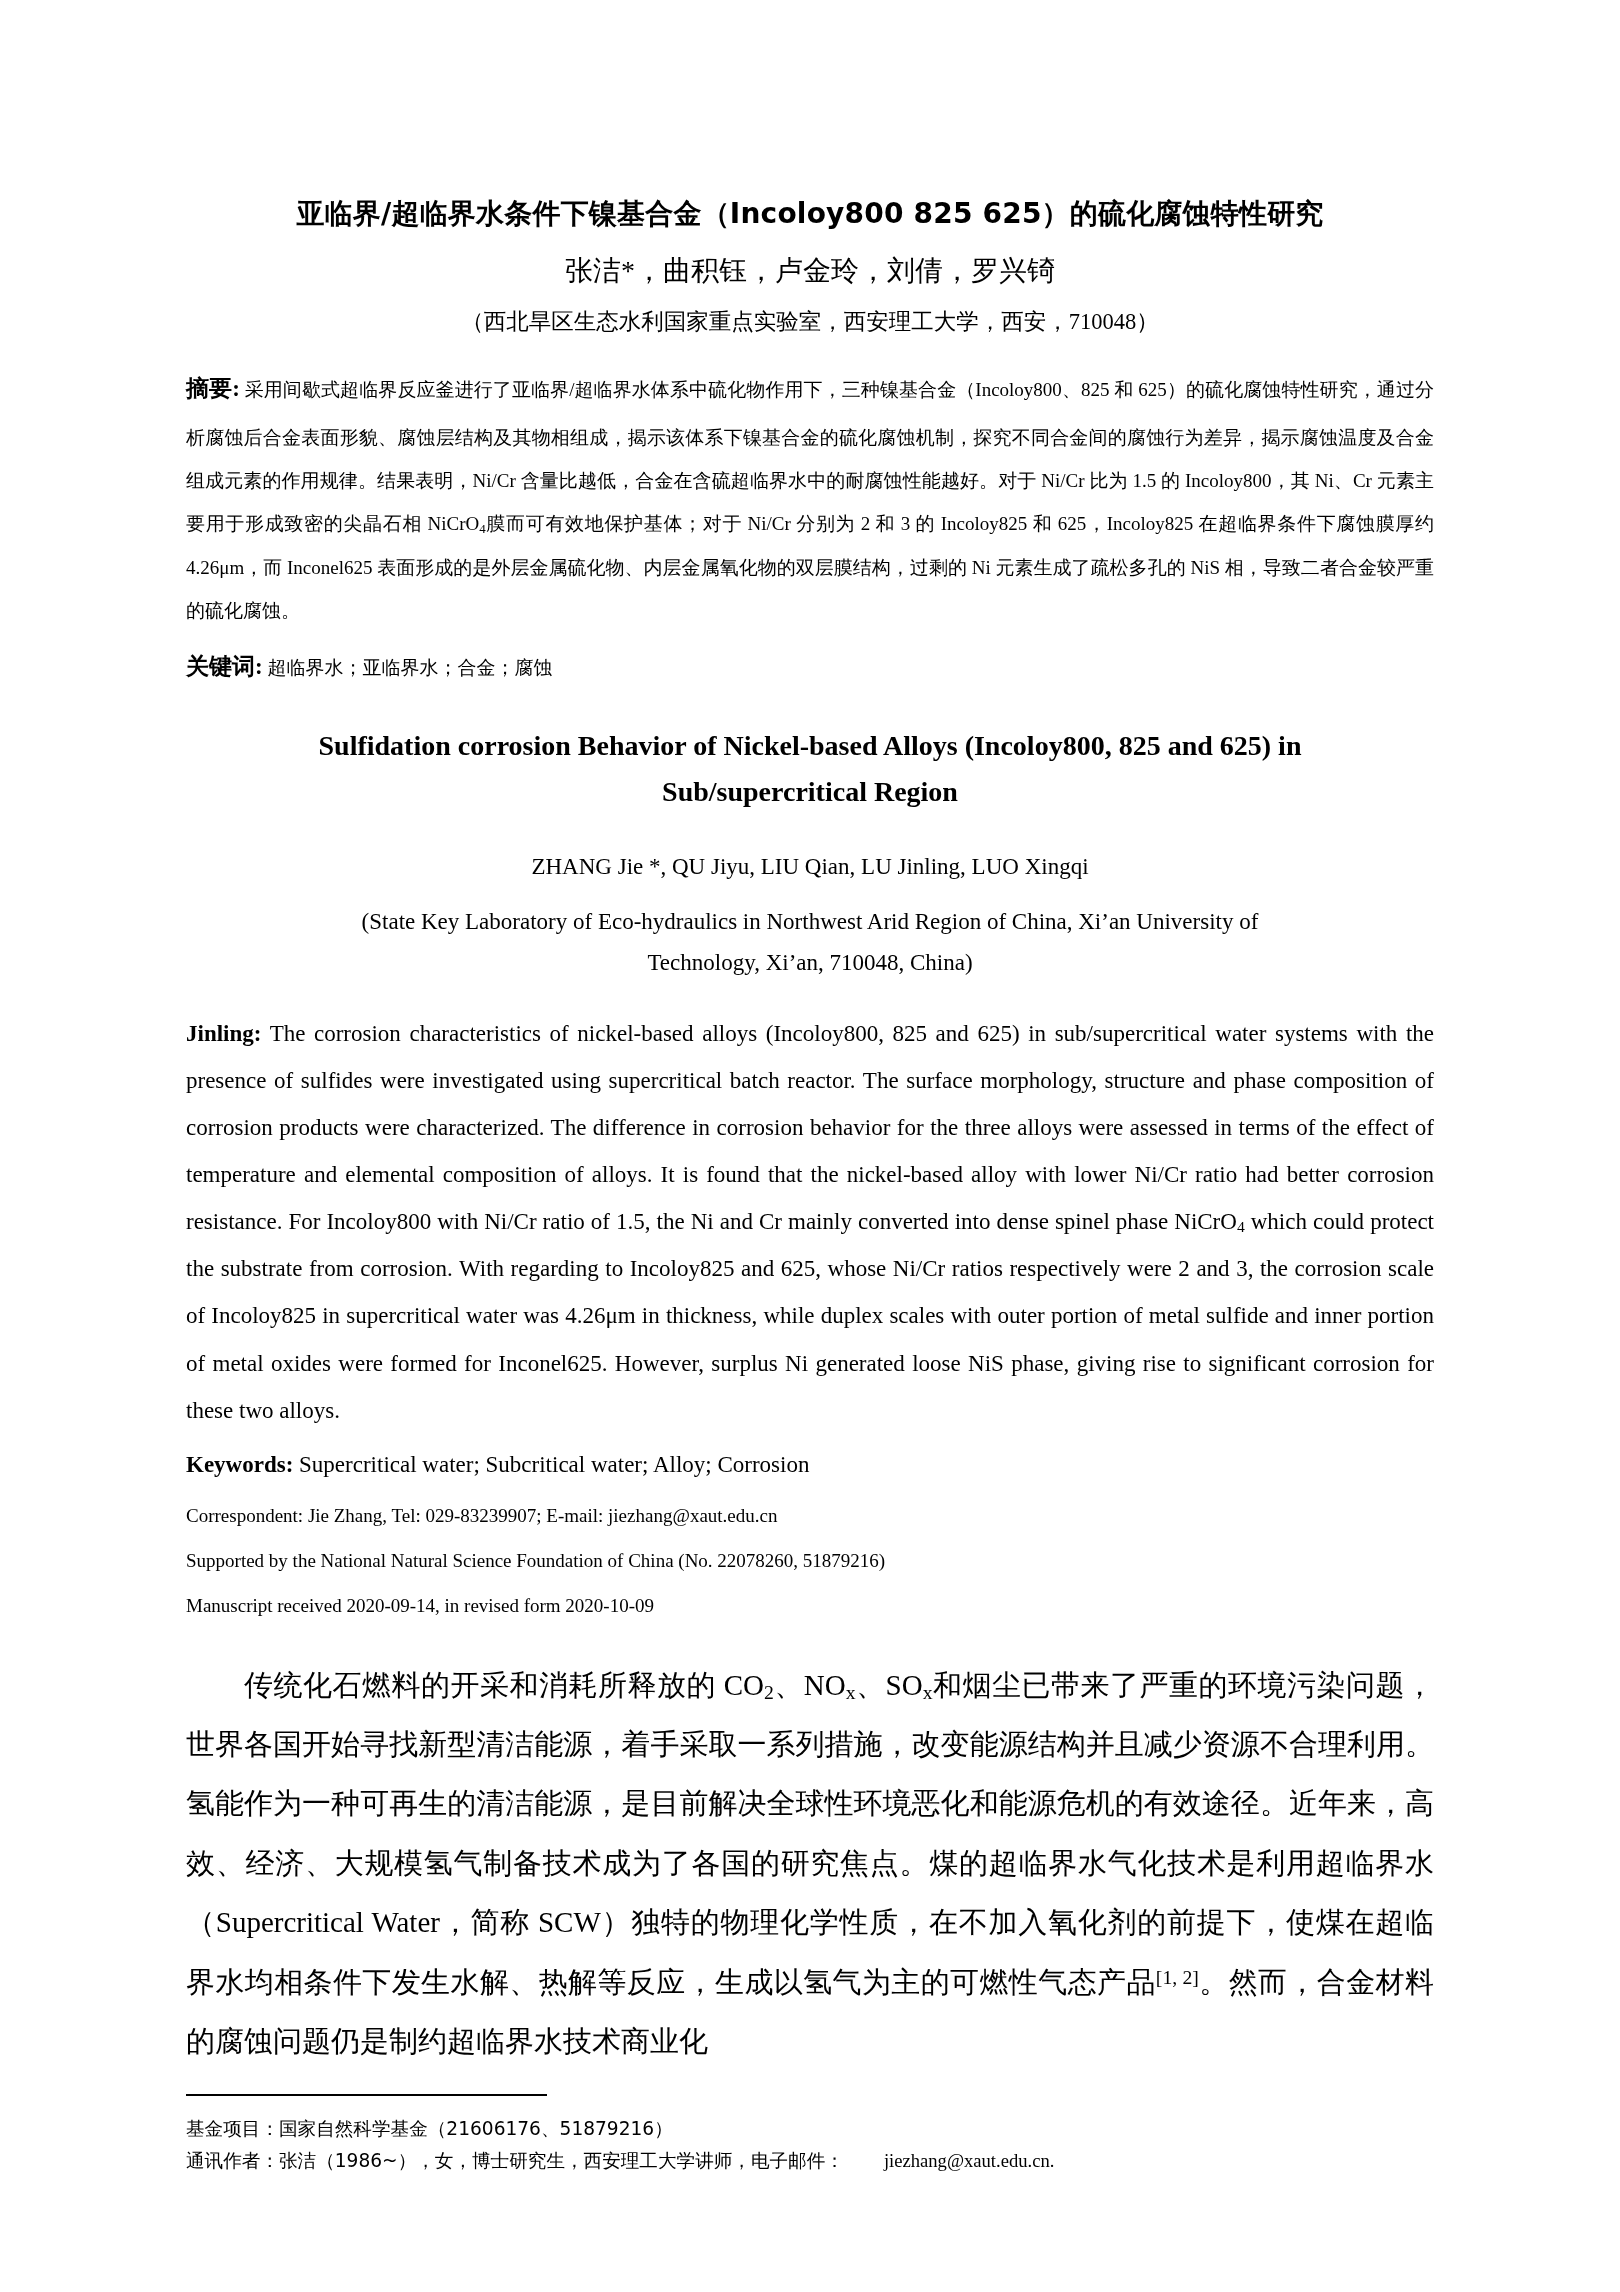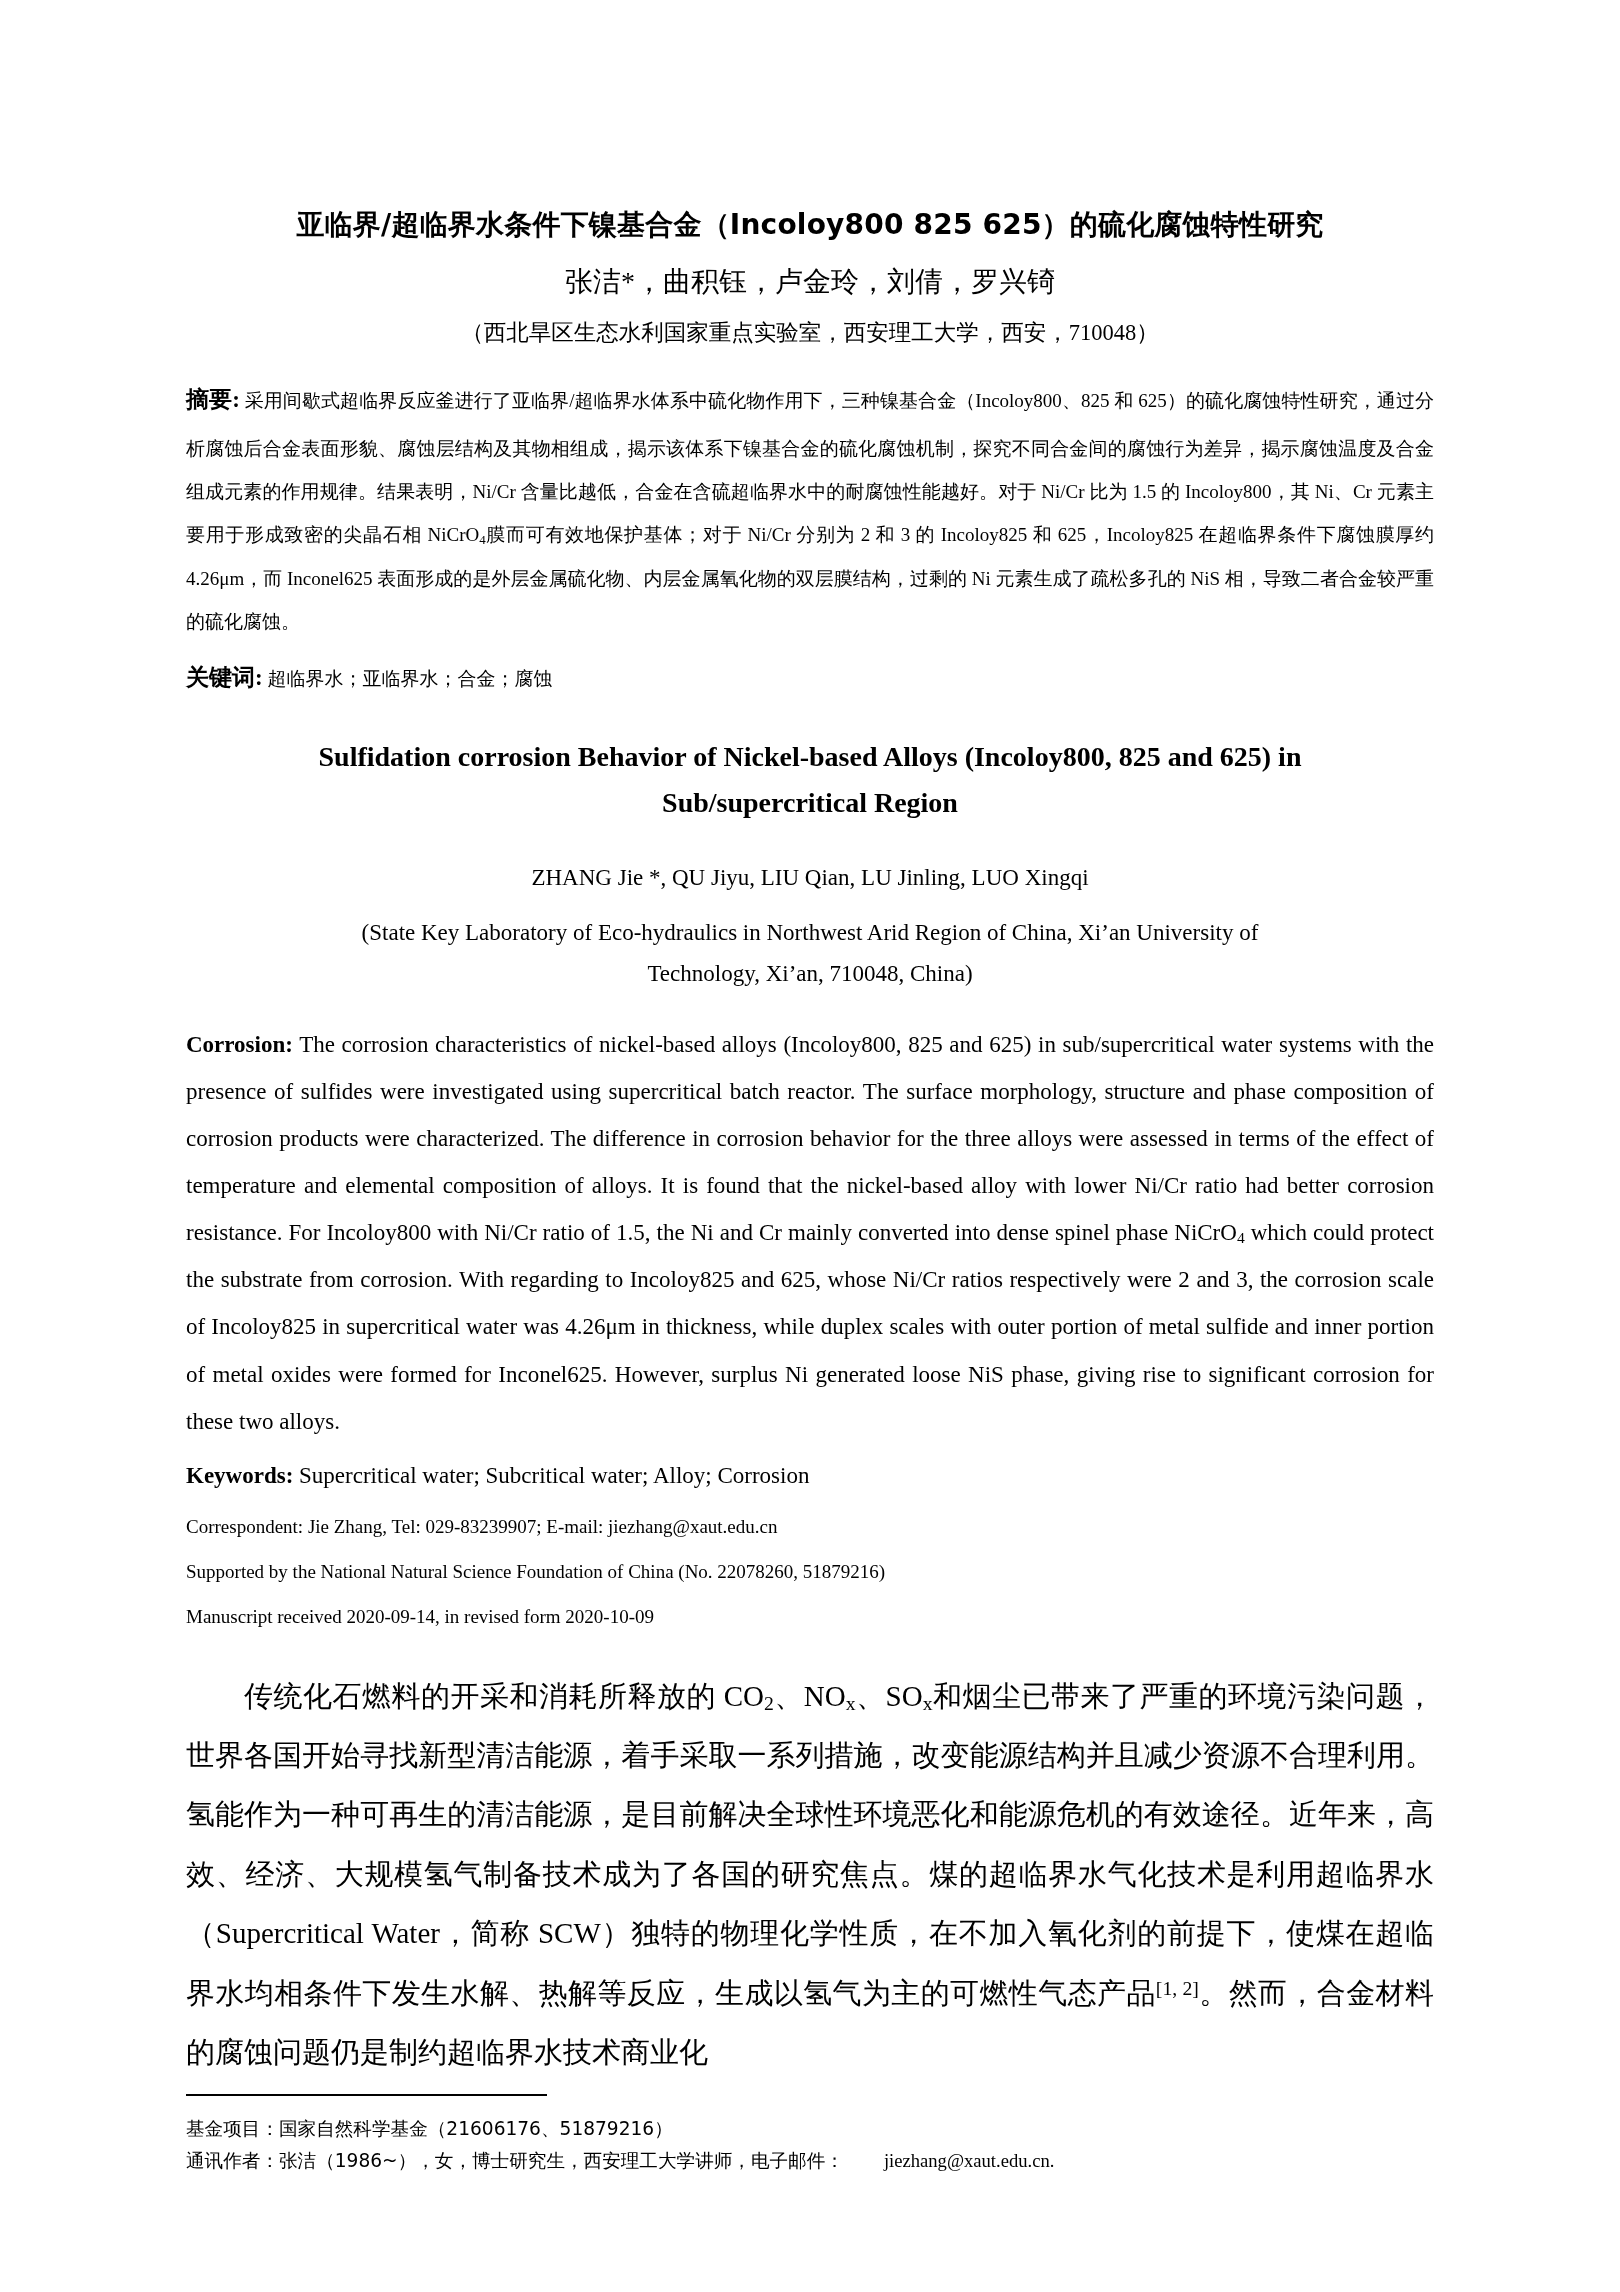--- a/index.html
+++ b/index.html
@@ -12,21 +12,21 @@
     height: 2293px;
     font-family: "Liberation Serif", "DejaVu Serif", serif;
     color: #000000;
     -webkit-font-smoothing: antialiased;
   }
   .page {
     position: relative;
     width: 1620px;
     height: 2293px;
     box-sizing: border-box;
-    padding: 12px 186px;
+    padding: 1px 186px;
     overflow: hidden;
   }
 
   
   .cn-title {
     margin-top: 194px;
     text-align: center;
     font-family: "DejaVu Sans", "Liberation Sans", sans-serif;
     font-weight: bold;
     font-size: 28px;
@@ -176,21 +176,21 @@
     <div>Sulfidation corrosion Behavior of    Nickel-based Alloys (Incoloy800, 825 and 625) in</div>
     <div>Sub/supercritical Region</div>
   </div>
   <div class="en-authors">ZHANG Jie *, QU Jiyu, LIU Qian, LU Jinling, LUO Xingqi</div>
   <div class="en-affil">
     <div>(State Key Laboratory of Eco-hydraulics in Northwest Arid Region of China, Xi’an University of</div>
     <div>Technology, Xi’an, 710048, China)</div>
   </div>
 
   <div class="en-abstract">
-    <b>Corrosion:</b>
+    <b>Jinling:</b>
     <span>The corrosion characteristics of nickel-based alloys (Incoloy800, 825 and 625) in sub/supercritical water systems with the presence of sulfides were investigated using supercritical batch reactor. The surface morphology, structure and phase composition of corrosion products were characterized. The difference in corrosion behavior for the three alloys were assessed in terms of the effect of temperature and elemental composition of alloys. It is found that the nickel-based alloy with lower Ni/Cr ratio had better corrosion resistance. For Incoloy800 with Ni/Cr ratio of 1.5, the Ni and Cr mainly converted into dense spinel phase NiCrO</span><sub>4</sub>
     <span>which could protect the substrate from corrosion. With regarding to Incoloy825 and 625, whose Ni/Cr ratios respectively were 2 and 3, the corrosion scale of Incoloy825 in supercritical water was 4.26μm in thickness, while duplex scales with outer portion of metal sulfide and inner portion of metal oxides were formed for Inconel625. However, surplus Ni generated loose NiS phase, giving rise to significant corrosion for these two alloys.</span>
   </div>
 
   <div class="en-keywords">
     <b>Keywords:</b>
     <span>Supercritical water; Subcritical water; Alloy; Corrosion</span>
   </div>
 
   <div class="meta-line">Correspondent: Jie Zhang, Tel: 029-83239907; E-mail: jiezhang@xaut.edu.cn</div>

